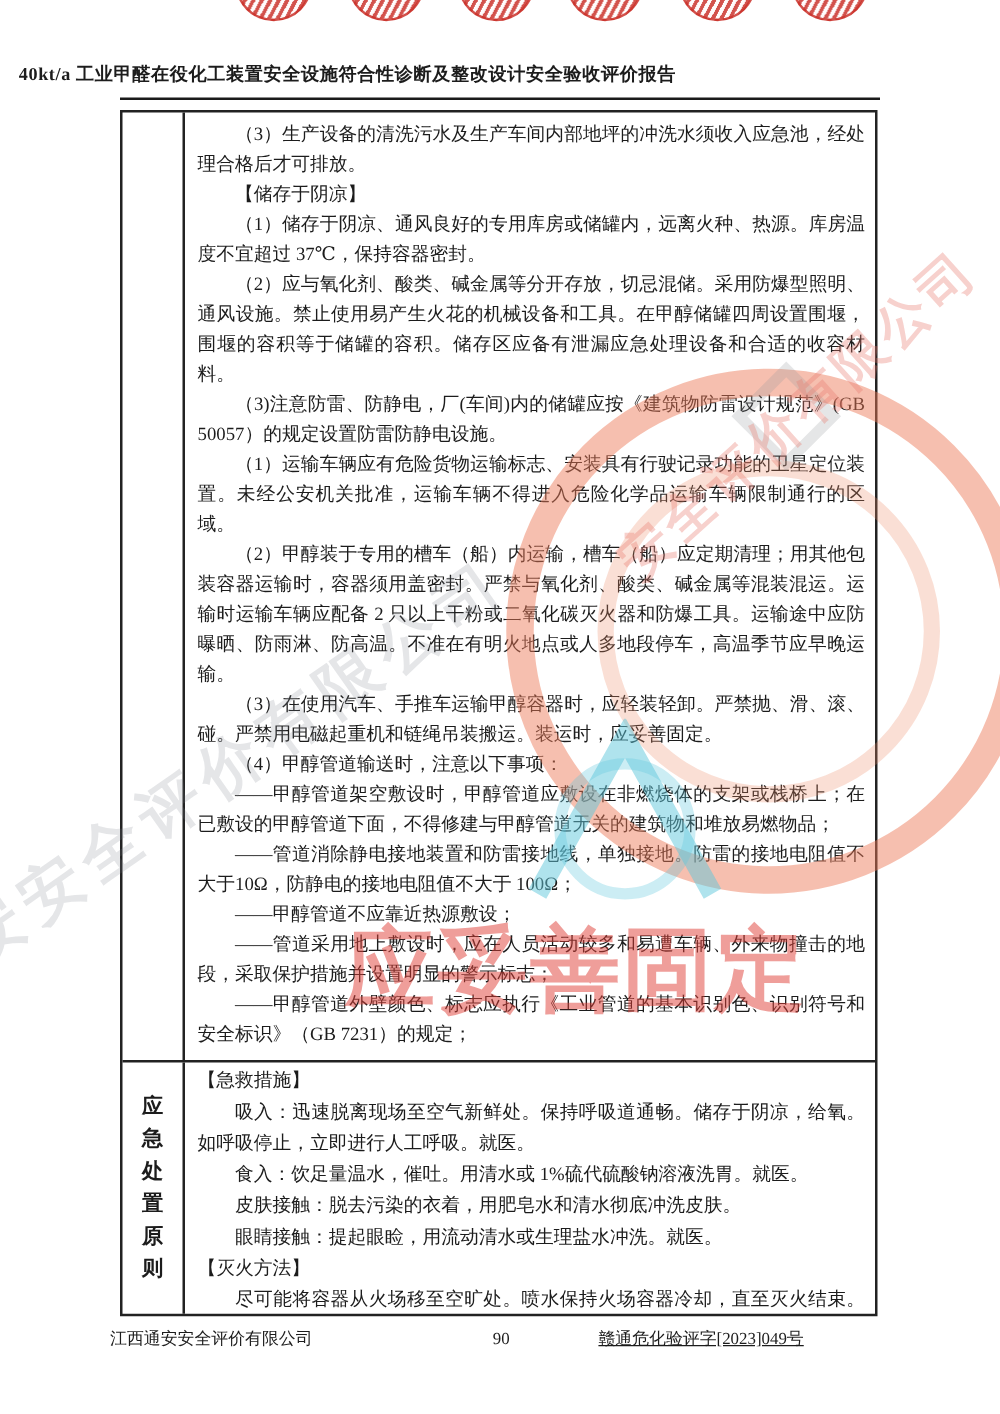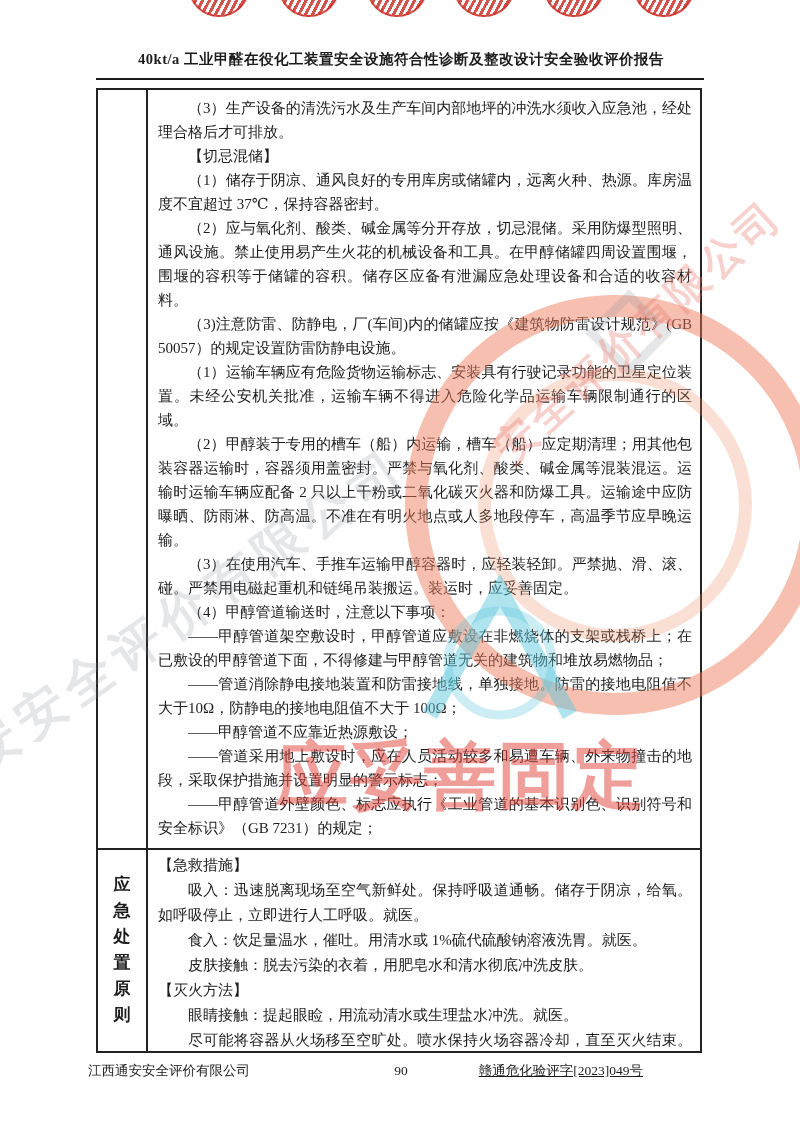--- a/index.html
+++ b/index.html
@@ -1,20 +1,20 @@
 <!DOCTYPE html>
 <html><head>
 <meta charset="utf-8">
 <style>
   html,body{margin:0;padding:0;background:#fff;}
   .page{position:relative;width:800px;height:1131px;background:#ffffff;overflow:hidden;
         font-family:"Liberation Serif","DejaVu Serif",serif;color:#1c1c1c;}
 
   
-  .page-title{position:absolute;top:50px;left:2px;right:0;text-align:center;
+  .page-title{position:absolute;top:50px;left:15px;right:0;
               font-size:14.5px;font-weight:bold;letter-spacing:0.5px;}
   .header-rule{position:absolute;left:96px;top:78px;width:608px;height:2px;background:#1a1a1a;}
 
   
   .doc-table{position:absolute;left:96px;top:88px;width:606px;height:965px;
              border:2px solid #222;box-sizing:border-box;display:flex;flex-direction:column;}
   .t-row{display:flex;min-height:0;}
   .t-row-1{height:758px;}
   .t-row-2{flex:1;border-top:2px solid #222;}
   .label-cell{width:50px;border-right:2px solid #222;box-sizing:border-box;flex:none;
@@ -72,21 +72,21 @@
 <div class="page">
 
   <div class="page-title">40kt/a 工业甲醛在役化工装置安全设施符合性诊断及整改设计安全验收评价报告</div>
   <div class="header-rule"></div>
 
   <div class="doc-table">
     <div class="t-row t-row-1">
       <div class="cell label-cell"></div>
       <div class="cell content-cell">
           <p class="para">（3）生产设备的清洗污水及生产车间内部地坪的冲洗水须收入应急池，经处理合格后才可排放。</p>
-          <p class="para">【切忌混储】</p>
+          <p class="para">【储存于阴凉】</p>
           <p class="para">（1）储存于阴凉、通风良好的专用库房或储罐内，远离火种、热源。库房温度不宜超过 37℃，保持容器密封。</p>
           <p class="para">（2）应与氧化剂、酸类、碱金属等分开存放，切忌混储。采用防爆型照明、通风设施。禁止使用易产生火花的机械设备和工具。在甲醇储罐四周设置围堰，围堰的容积等于储罐的容积。储存区应备有泄漏应急处理设备和合适的收容材料。</p>
           <p class="para">（3)注意防雷、防静电，厂(车间)内的储罐应按《建筑物防雷设计规范》(GB 50057）的规定设置防雷防静电设施。</p>
           <p class="para">（1）运输车辆应有危险货物运输标志、安装具有行驶记录功能的卫星定位装置。未经公安机关批准，运输车辆不得进入危险化学品运输车辆限制通行的区域。</p>
           <p class="para">（2）甲醇装于专用的槽车（船）内运输，槽车（船）应定期清理；用其他包装容器运输时，容器须用盖密封。严禁与氧化剂、酸类、碱金属等混装混运。运输时运输车辆应配备 2 只以上干粉或二氧化碳灭火器和防爆工具。运输途中应防曝晒、防雨淋、防高温。不准在有明火地点或人多地段停车，高温季节应早晚运输。</p>
           <p class="para">（3）在使用汽车、手推车运输甲醇容器时，应轻装轻卸。严禁抛、滑、滚、碰。严禁用电磁起重机和链绳吊装搬运。装运时，应妥善固定。</p>
           <p class="para">（4）甲醇管道输送时，注意以下事项：</p>
           <p class="para">——甲醇管道架空敷设时，甲醇管道应敷设在非燃烧体的支架或栈桥上；在已敷设的甲醇管道下面，不得修建与甲醇管道无关的建筑物和堆放易燃物品；</p>
           <p class="para">——管道消除静电接地装置和防雷接地线，单独接地。防雷的接地电阻值不大于10Ω，防静电的接地电阻值不大于 100Ω；</p>
           <p class="para">——甲醇管道不应靠近热源敷设；</p>
@@ -101,22 +101,22 @@
           <div>处</div>
           <div>置</div>
           <div>原</div>
           <div>则</div>
         </div>
       <div class="cell content-cell">
           <p class="para no-indent">【急救措施】</p>
           <p class="para">吸入：迅速脱离现场至空气新鲜处。保持呼吸道通畅。储存于阴凉，给氧。如呼吸停止，立即进行人工呼吸。就医。</p>
           <p class="para">食入：饮足量温水，催吐。用清水或 1%硫代硫酸钠溶液洗胃。就医。</p>
           <p class="para">皮肤接触：脱去污染的衣着，用肥皂水和清水彻底冲洗皮肤。</p>
+          <p class="para">眼睛接触：提起眼睑，用流动清水或生理盐水冲洗。就医。</p>
           <p class="para no-indent">【灭火方法】</p>
-          <p class="para">眼睛接触：提起眼睑，用流动清水或生理盐水冲洗。就医。</p>
           <p class="para">尽可能将容器从火场移至空旷处。喷水保持火场容器冷却，直至灭火结束。处在</p>
         </div>
     </div>
   </div>
 
   <div class="footer">
     <span class="f-left">江西通安安全评价有限公司</span>
     <span class="f-center">90</span>
     <span class="f-right">赣通危化验评字[2023]049号</span>
   </div>

